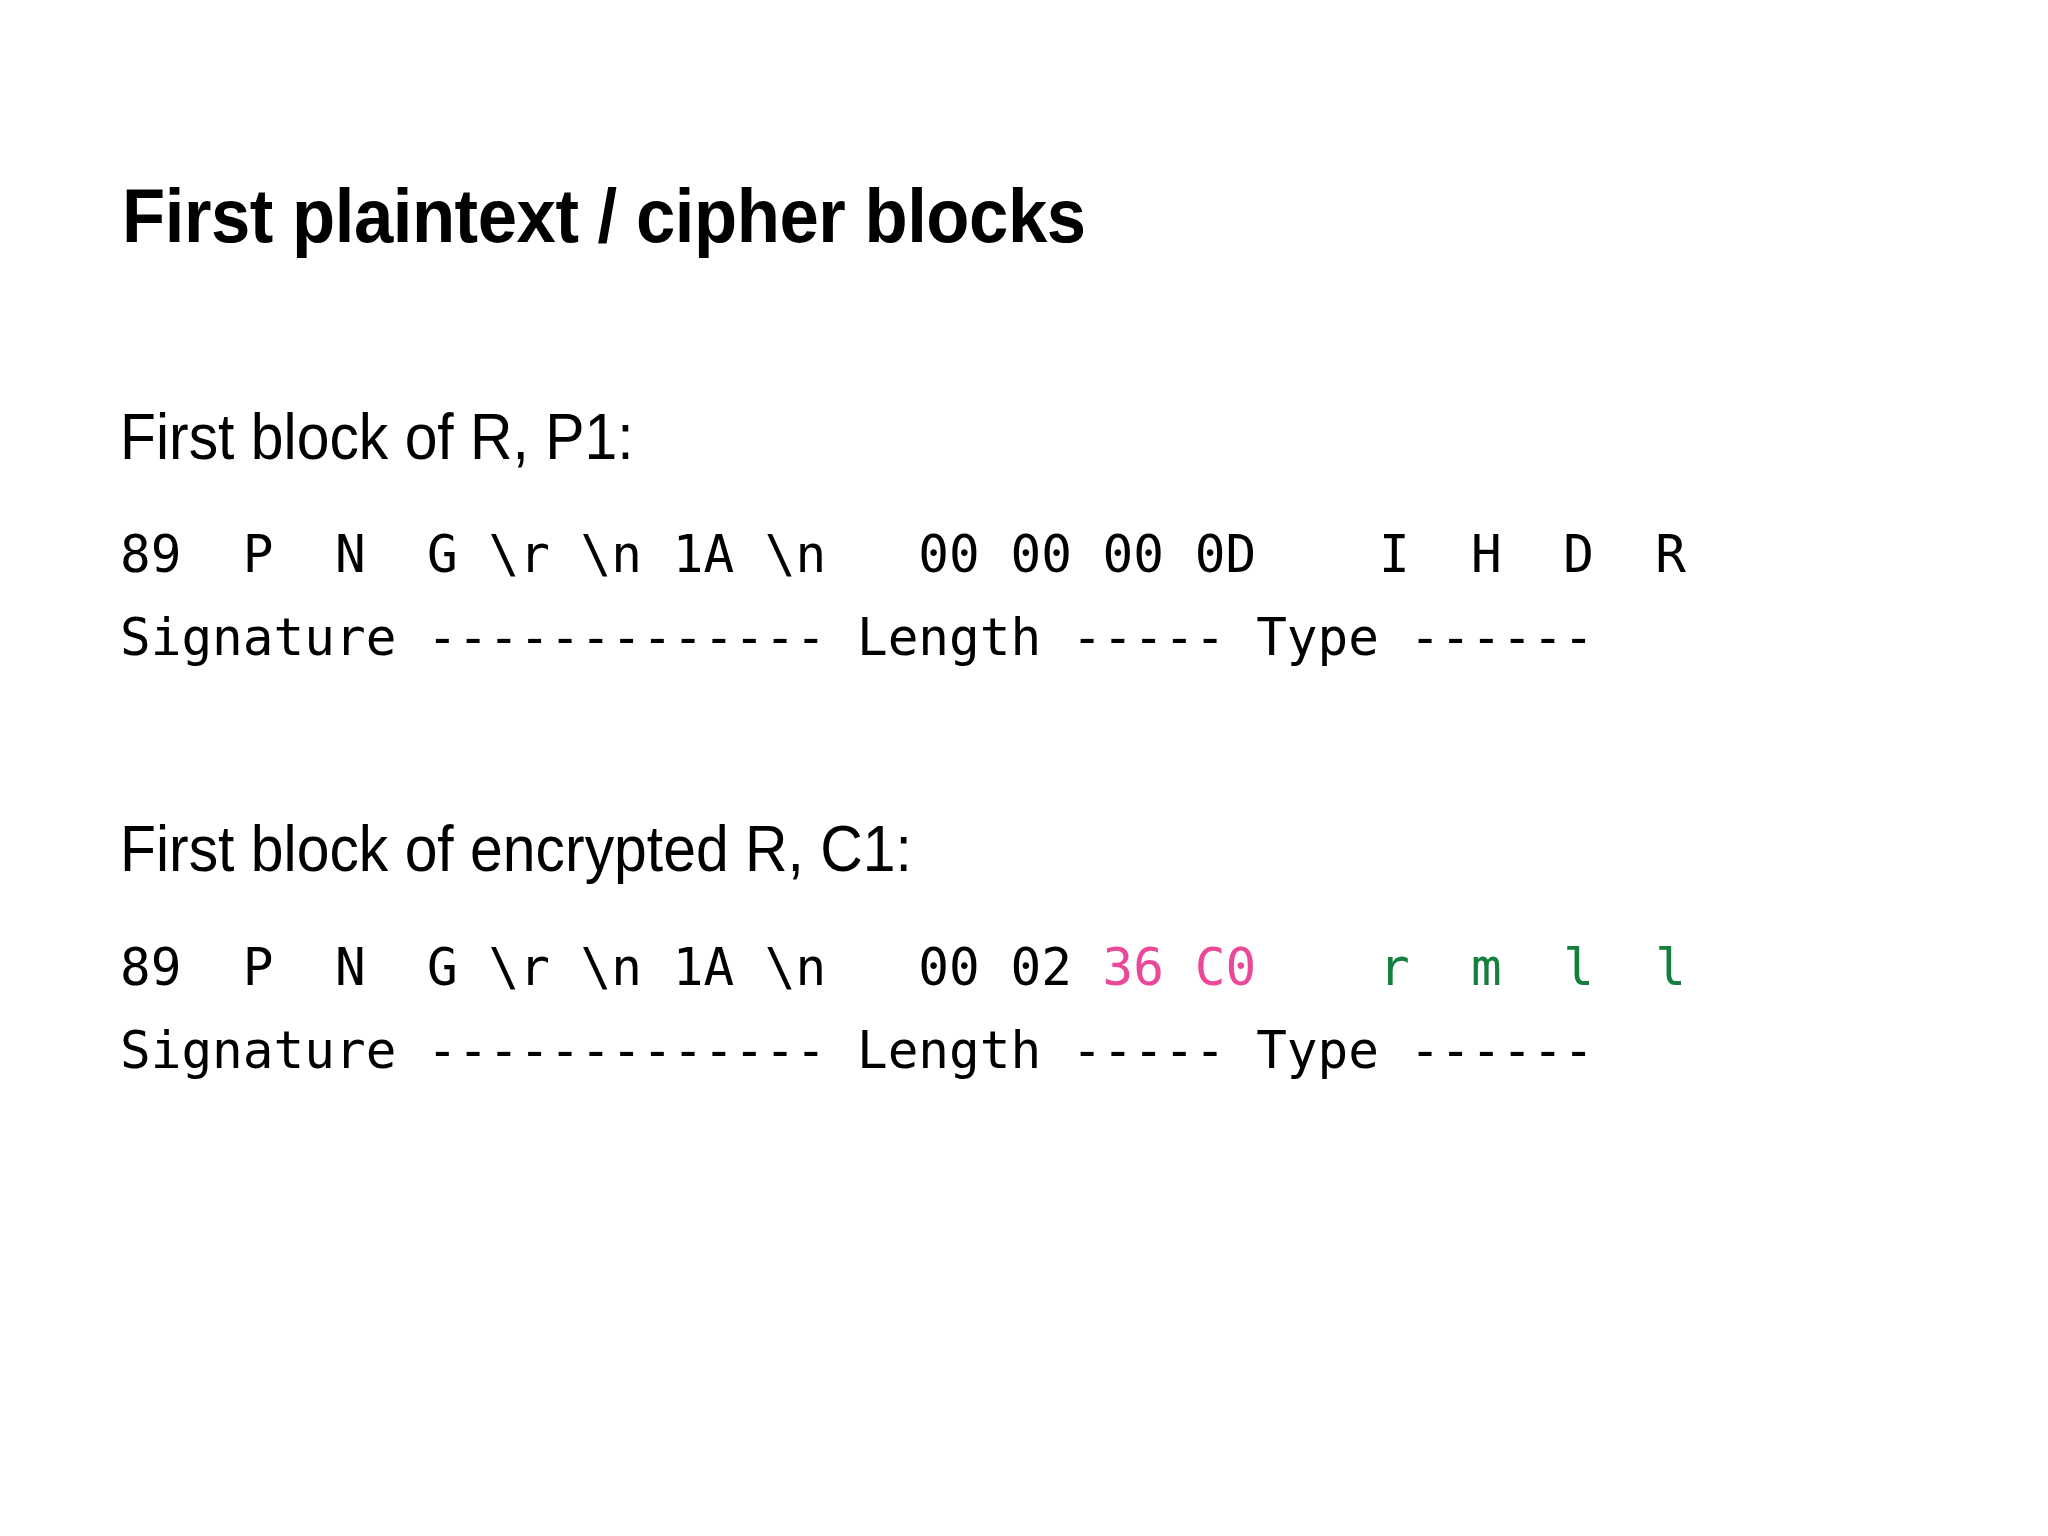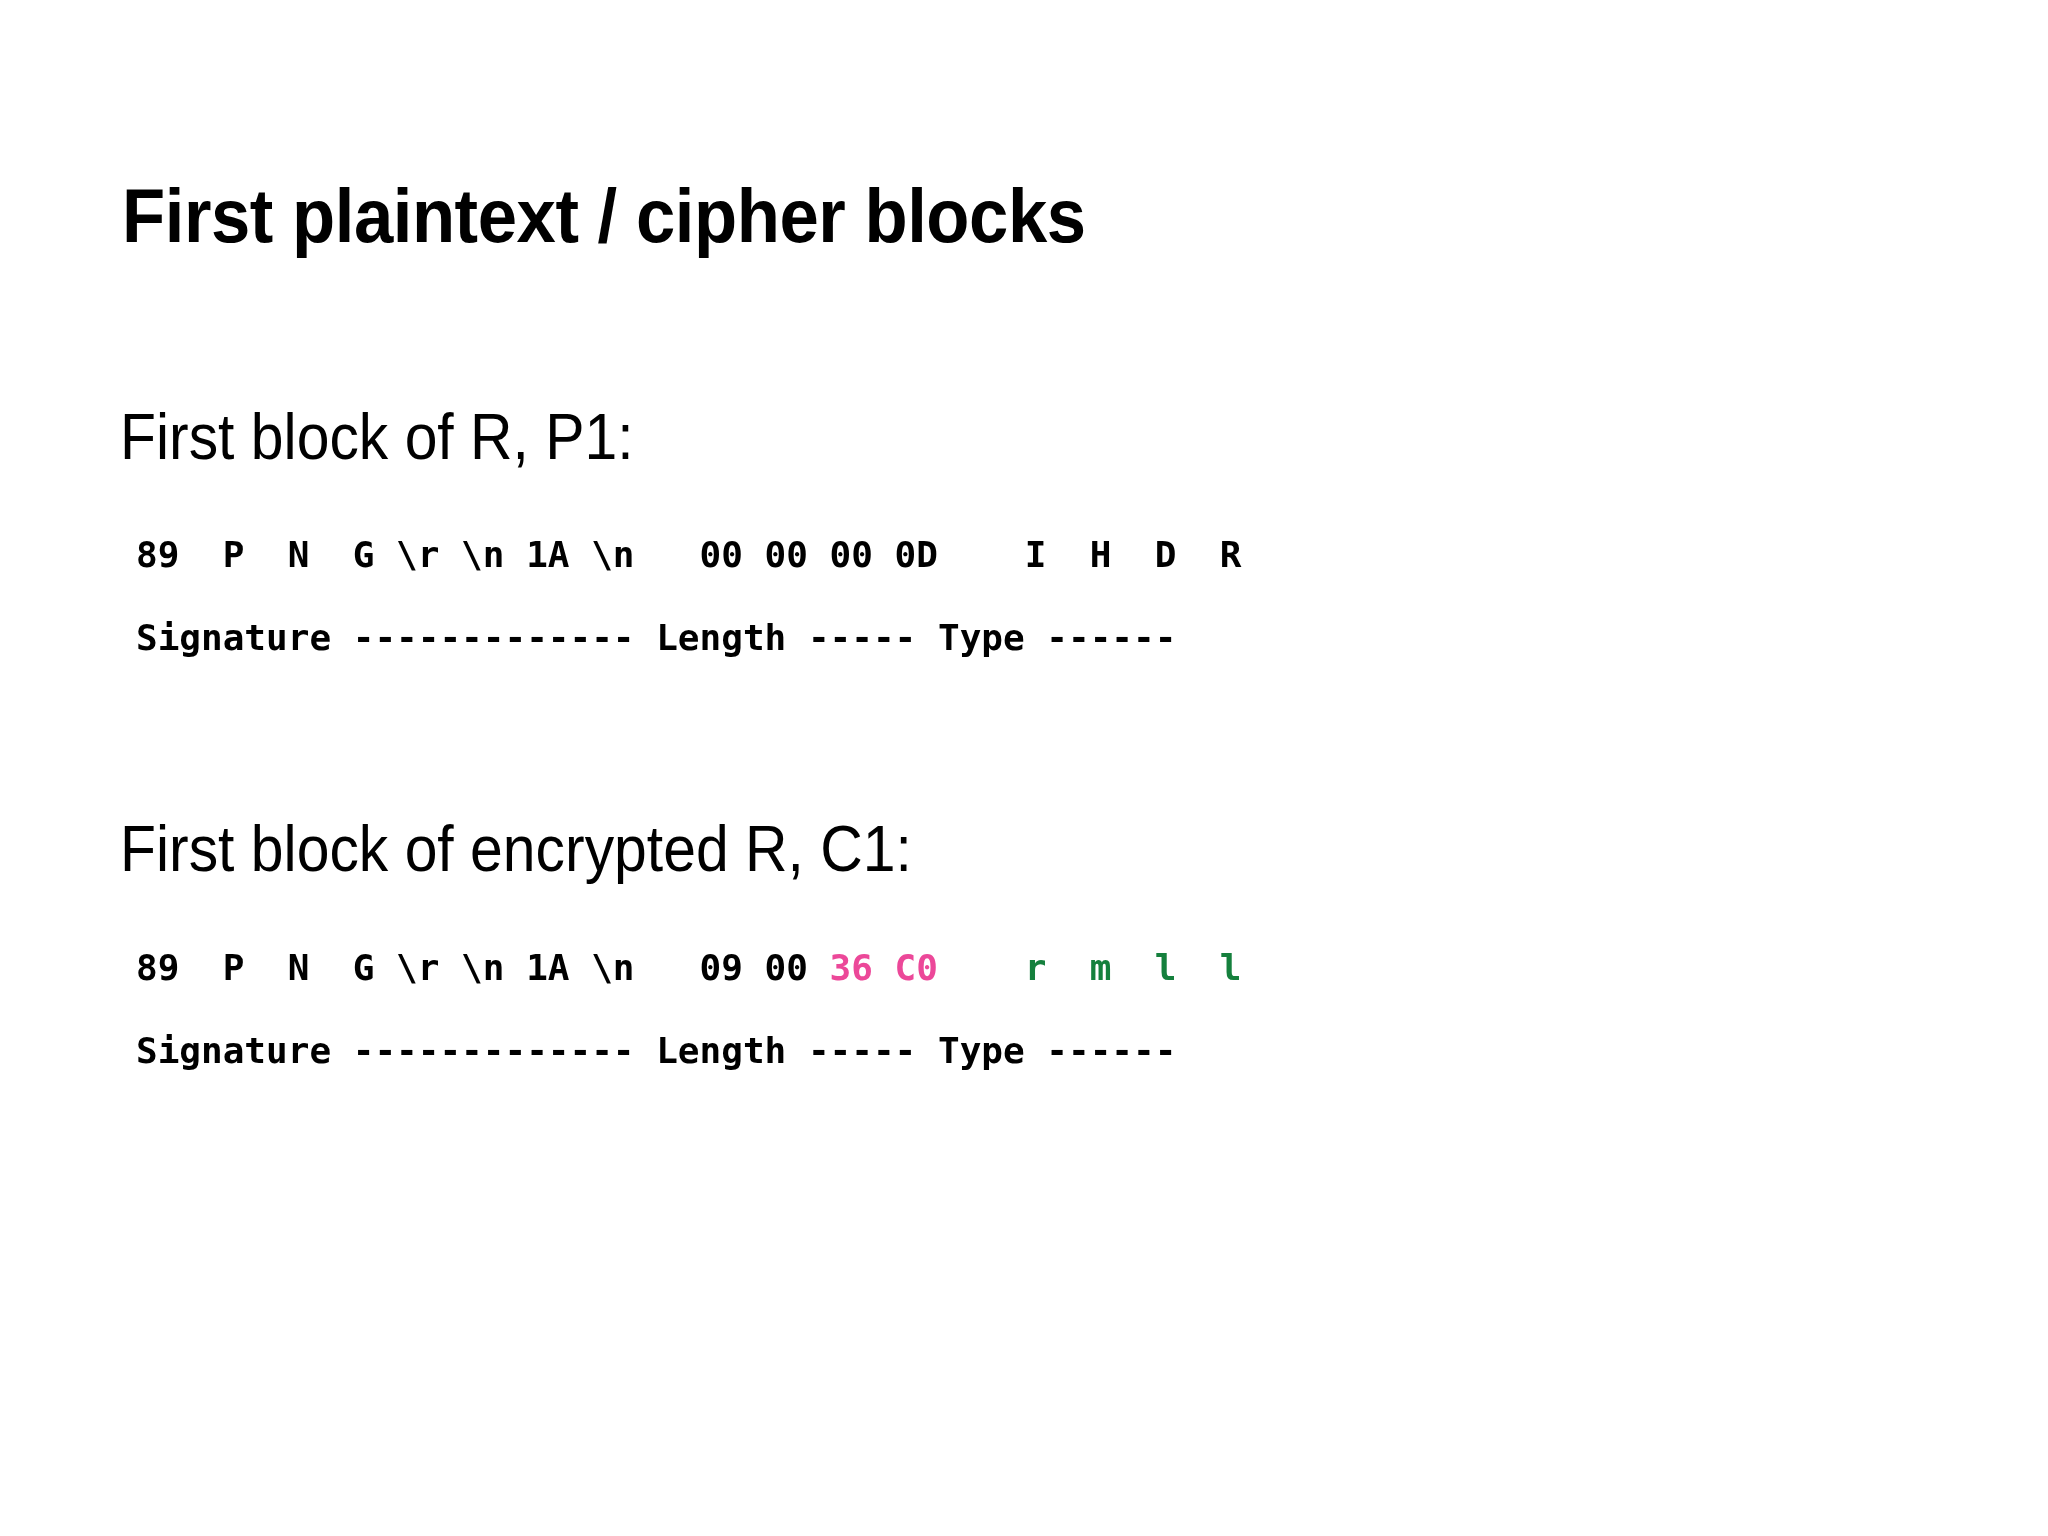--- a/index.html
+++ b/index.html
@@ -49,28 +49,27 @@
     transform: scaleX(0.92);
     transform-origin: left top;
     white-space: nowrap;
   }
   #heading-p1 { top: 400px; }
   #heading-c1 { top: 812px; }
 
   
   .mono-row {
     position: absolute;
-    left: 136px;
+    left: 120px;
     font-family: "DejaVu Sans Mono", "Liberation Mono", monospace;
-    font-size: 36px;
+    font-size: 51px;
     line-height: 56px;
     letter-spacing: 0px;
     color: #000000;
     white-space: pre;
-    font-weight: bold;
   }
   #row-p1-bytes  { top: 527px; }
   #row-p1-labels { top: 610px; }
   #row-c1-bytes  { top: 940px; }
   #row-c1-labels { top: 1023px; }
 
   .hl-red { color: #ee0000; }
 
   .mono-seg { white-space: pre; }
 </style>
@@ -82,17 +81,17 @@
   <div class="slide-title">First plaintext / cipher blocks</div>
 
   <div class="section-heading" id="heading-p1">First block of R, P1:</div>
 
   <div class="mono-row" id="row-p1-bytes"><span class="mono-seg">89  P  N  G \r \n 1A \n</span><span class="mono-seg">   </span><span class="mono-seg">00 00 00 0D</span><span class="mono-seg">   </span><span class="mono-seg"> I  H  D  R</span></div>
 
   <div class="mono-row" id="row-p1-labels"><span class="mono-seg">Signature -------------</span><span class="mono-seg"> </span><span class="mono-seg">Length -----</span><span class="mono-seg"> </span><span class="mono-seg">Type ------</span></div>
 
   <div class="section-heading" id="heading-c1">First block of encrypted R, C1:</div>
 
-  <div class="mono-row" id="row-c1-bytes"><span class="mono-seg">89  P  N  G \r \n 1A \n</span><span class="mono-seg">   </span><span class="mono-seg">09 00 </span><span class="mono-seg hl-red" style="color: #ec4899;">36 C0</span><span class="mono-seg">   </span><span class="mono-seg hl-red" style="color: #15803d;"> r  m  l  l</span></div>
+  <div class="mono-row" id="row-c1-bytes"><span class="mono-seg">89  P  N  G \r \n 1A \n</span><span class="mono-seg">   </span><span class="mono-seg">00 02 </span><span class="mono-seg hl-red" style="color: #ec4899;">36 C0</span><span class="mono-seg">   </span><span class="mono-seg hl-red" style="color: #15803d;"> r  m  l  l</span></div>
 
   <div class="mono-row" id="row-c1-labels"><span class="mono-seg">Signature -------------</span><span class="mono-seg"> </span><span class="mono-seg">Length -----</span><span class="mono-seg"> </span><span class="mono-seg">Type ------</span></div>
 
 </div>
 
 </body></html>

